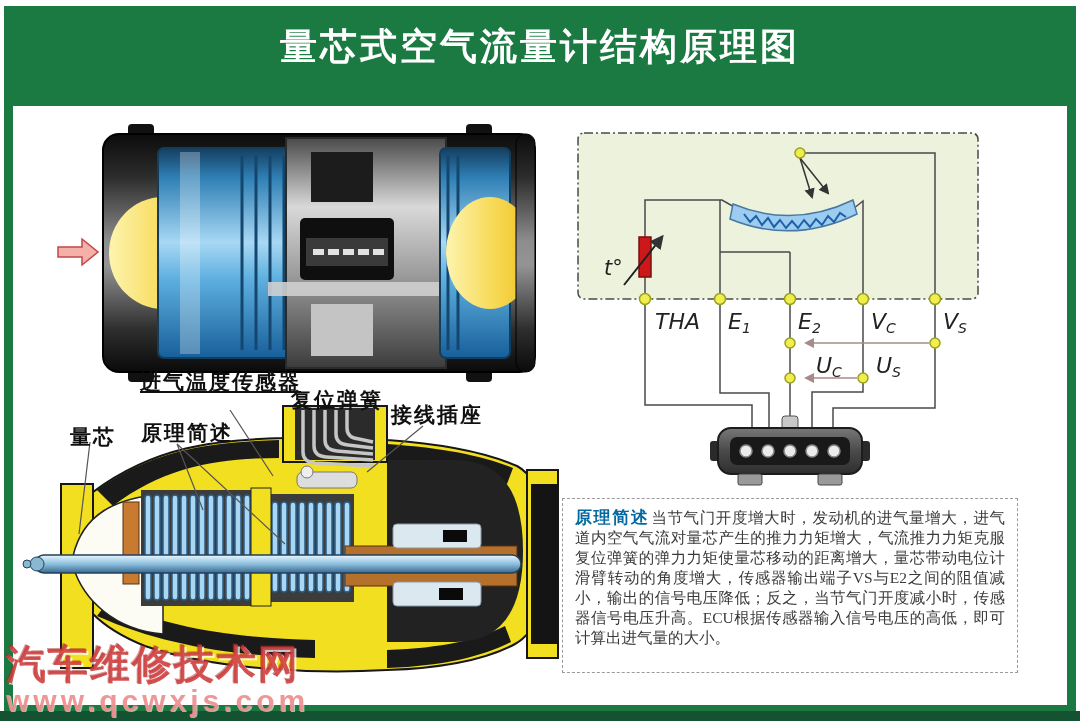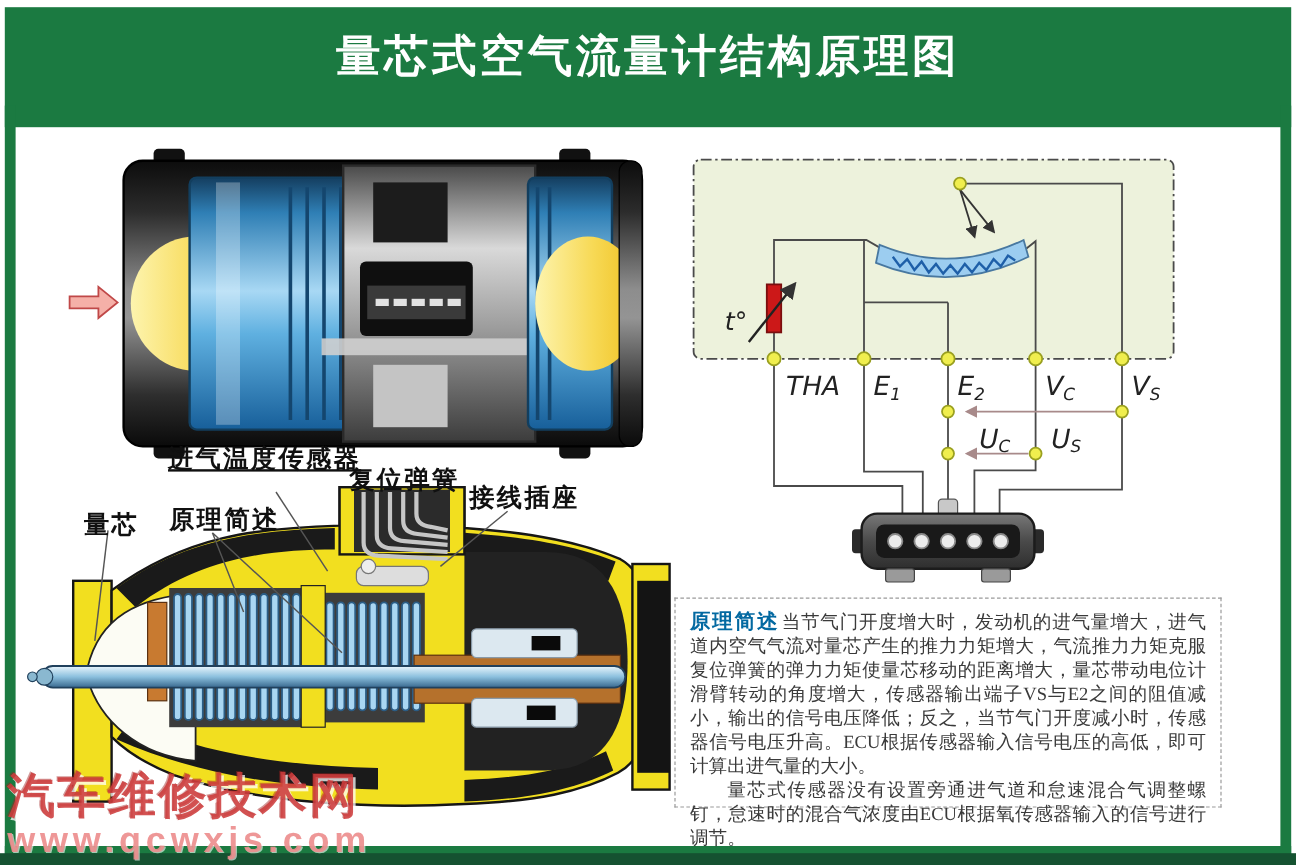--- a/index.html
+++ b/index.html
@@ -331,19 +331,18 @@
 </svg>
 
 <div class="part-label" id="lbl-iat">进气温度传感器</div>
 <div class="part-label" id="lbl-socket">复位弹簧</div>
 <div class="part-label" id="lbl-pcb">接线插座</div>
 <div class="part-label" id="lbl-core">量芯</div>
 <div class="part-label" id="lbl-spring">原理简述</div>
 
 <div class="desc-box">
   <p><span class="desc-head">原理简述</span><span>当节气门开度增大时，发动机的进气量增大，进气道内空气气流对量芯产生的推力力矩增大，气流推力力矩克服复位弹簧的弹力力矩使量芯移动的距离增大，量芯带动电位计滑臂转动的角度增大，传感器输出端子VS与E2之间的阻值减小，输出的信号电压降低；反之，当节气门开度减小时，传感器信号电压升高。ECU根据传感器输入信号电压的高低，即可计算出进气量的大小。</span></p>
-  <p class="desc-p2">量芯式传感器没有设置旁通进气道和怠速混合气调整螺钉，怠速时的混合气浓度由ECU根据氧传感器输入的信号进行调节。</p>
 </div>
 
 <div class="watermark">
   <div class="wm-name">汽车维修技术网</div>
   <div class="wm-url">www.qcwxjs.com</div>
 </div>
 
 </body></html>

